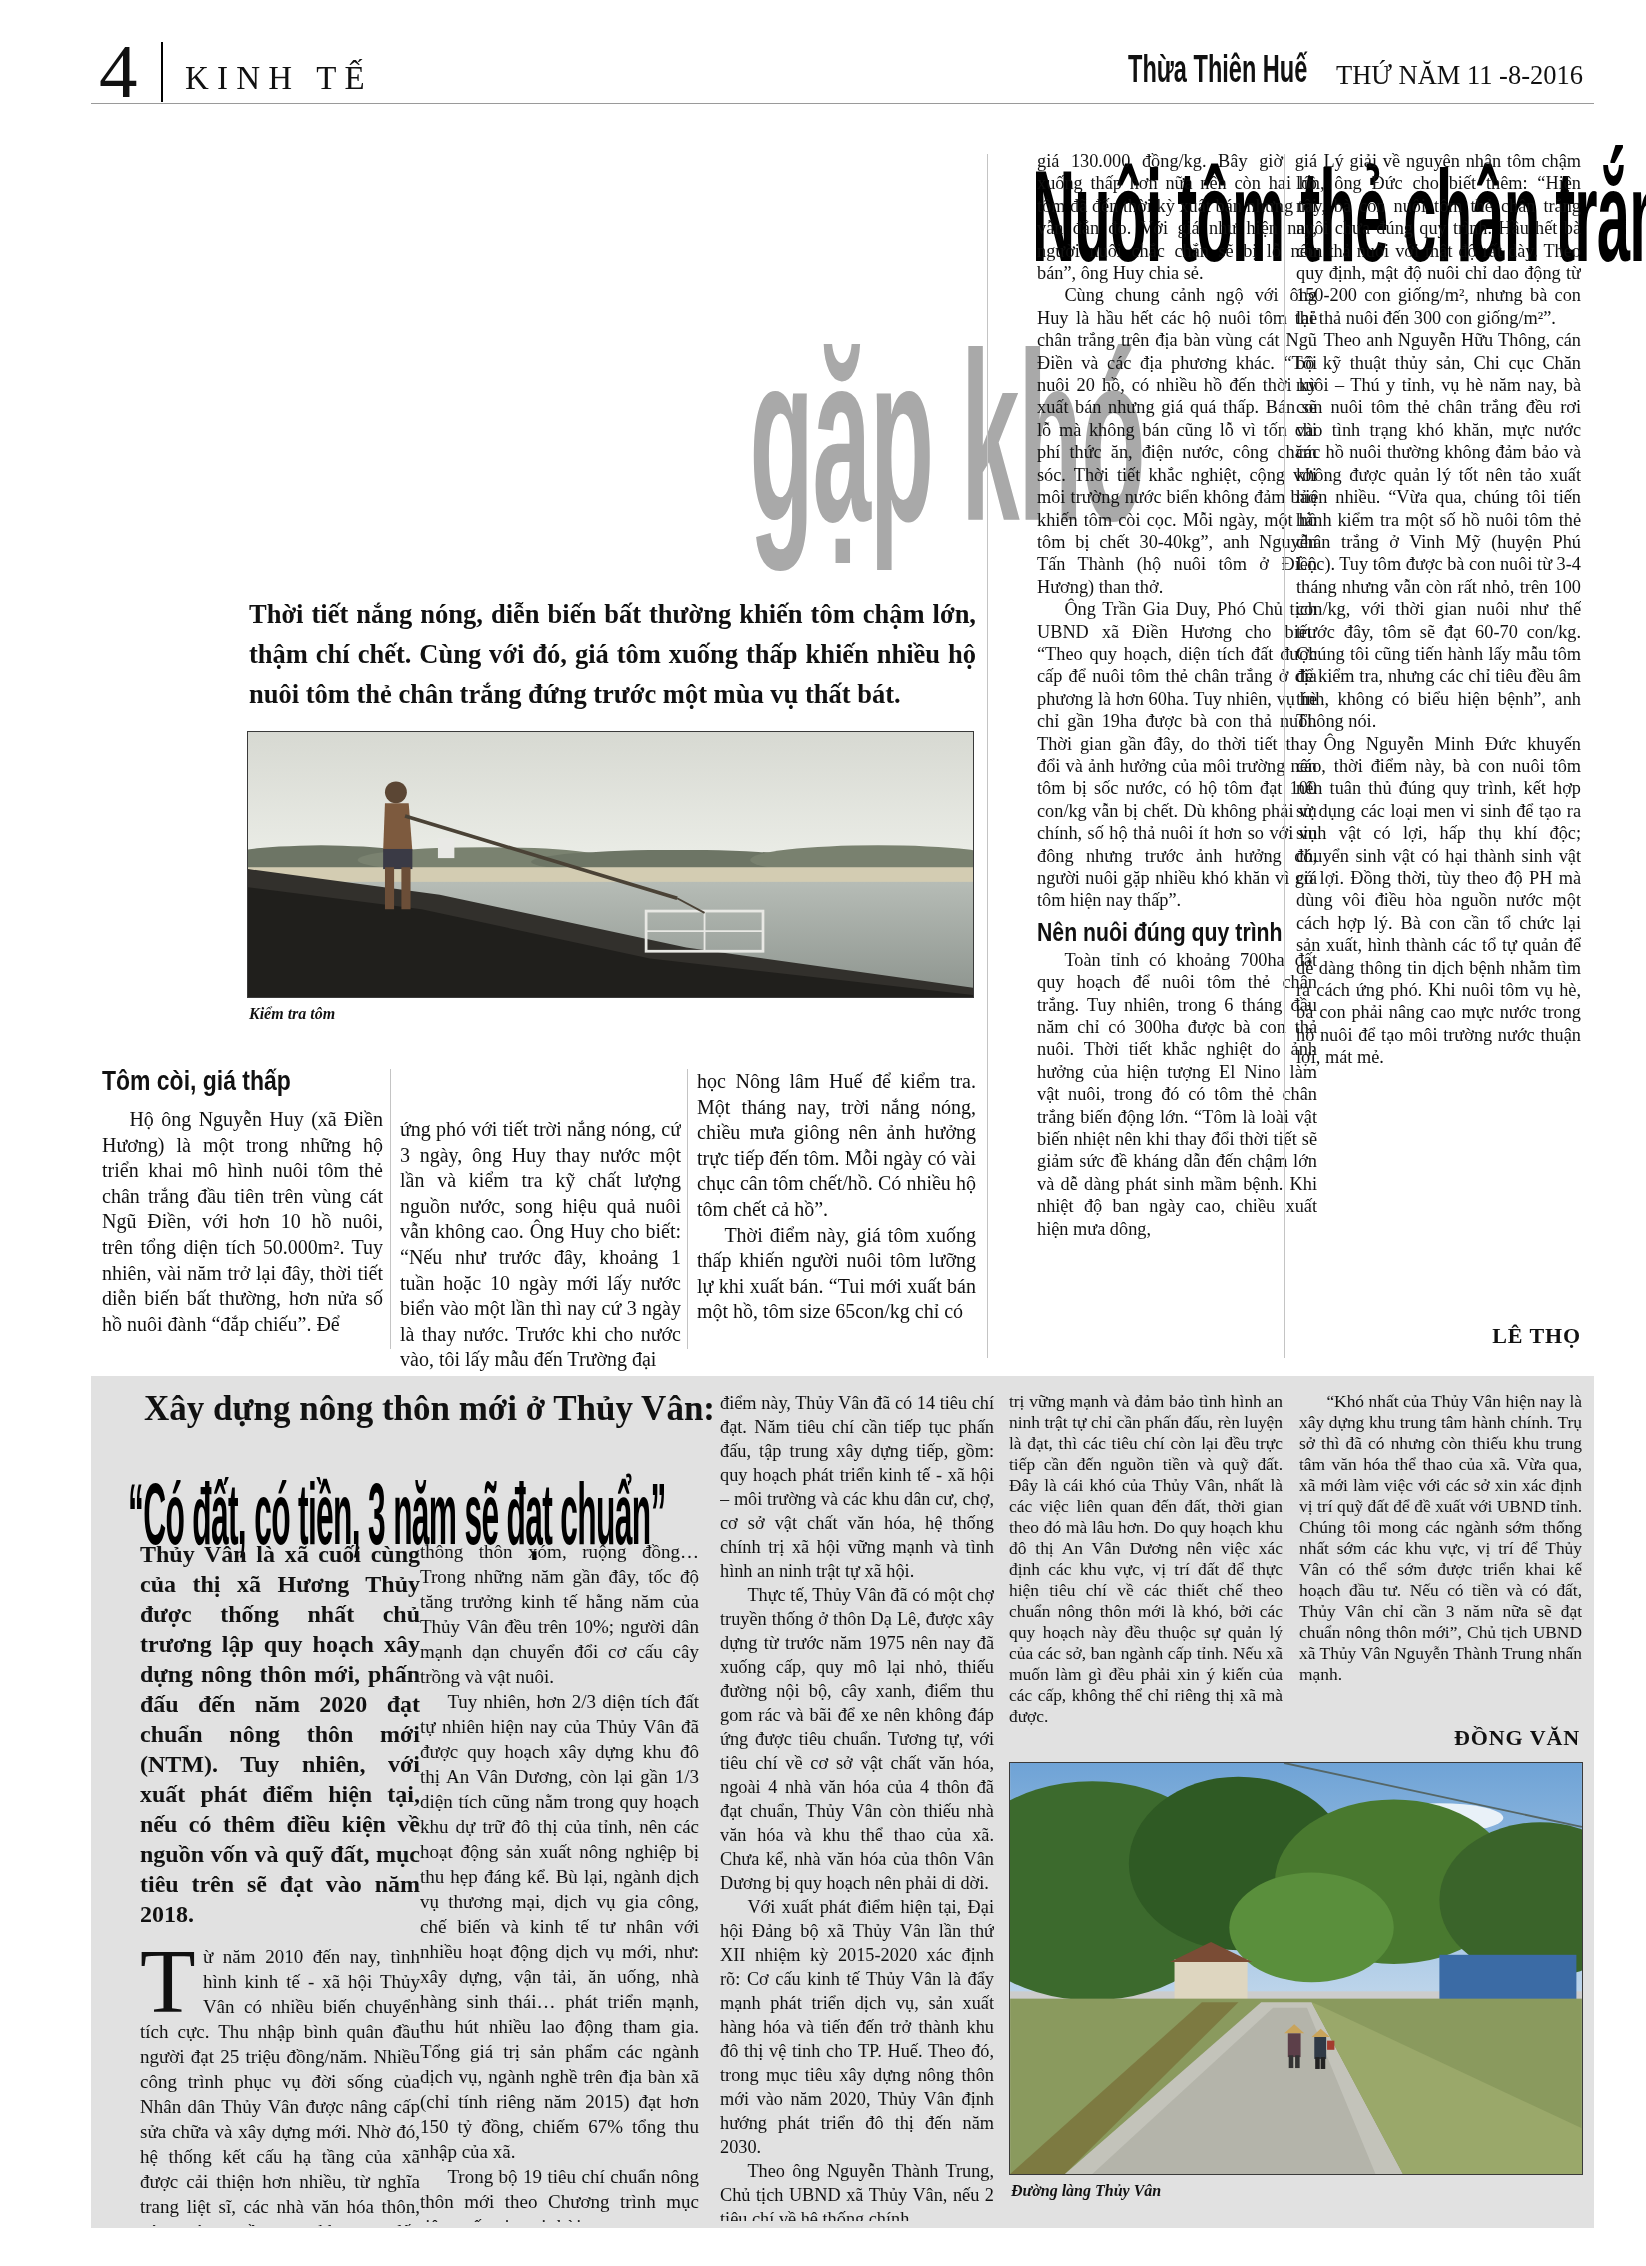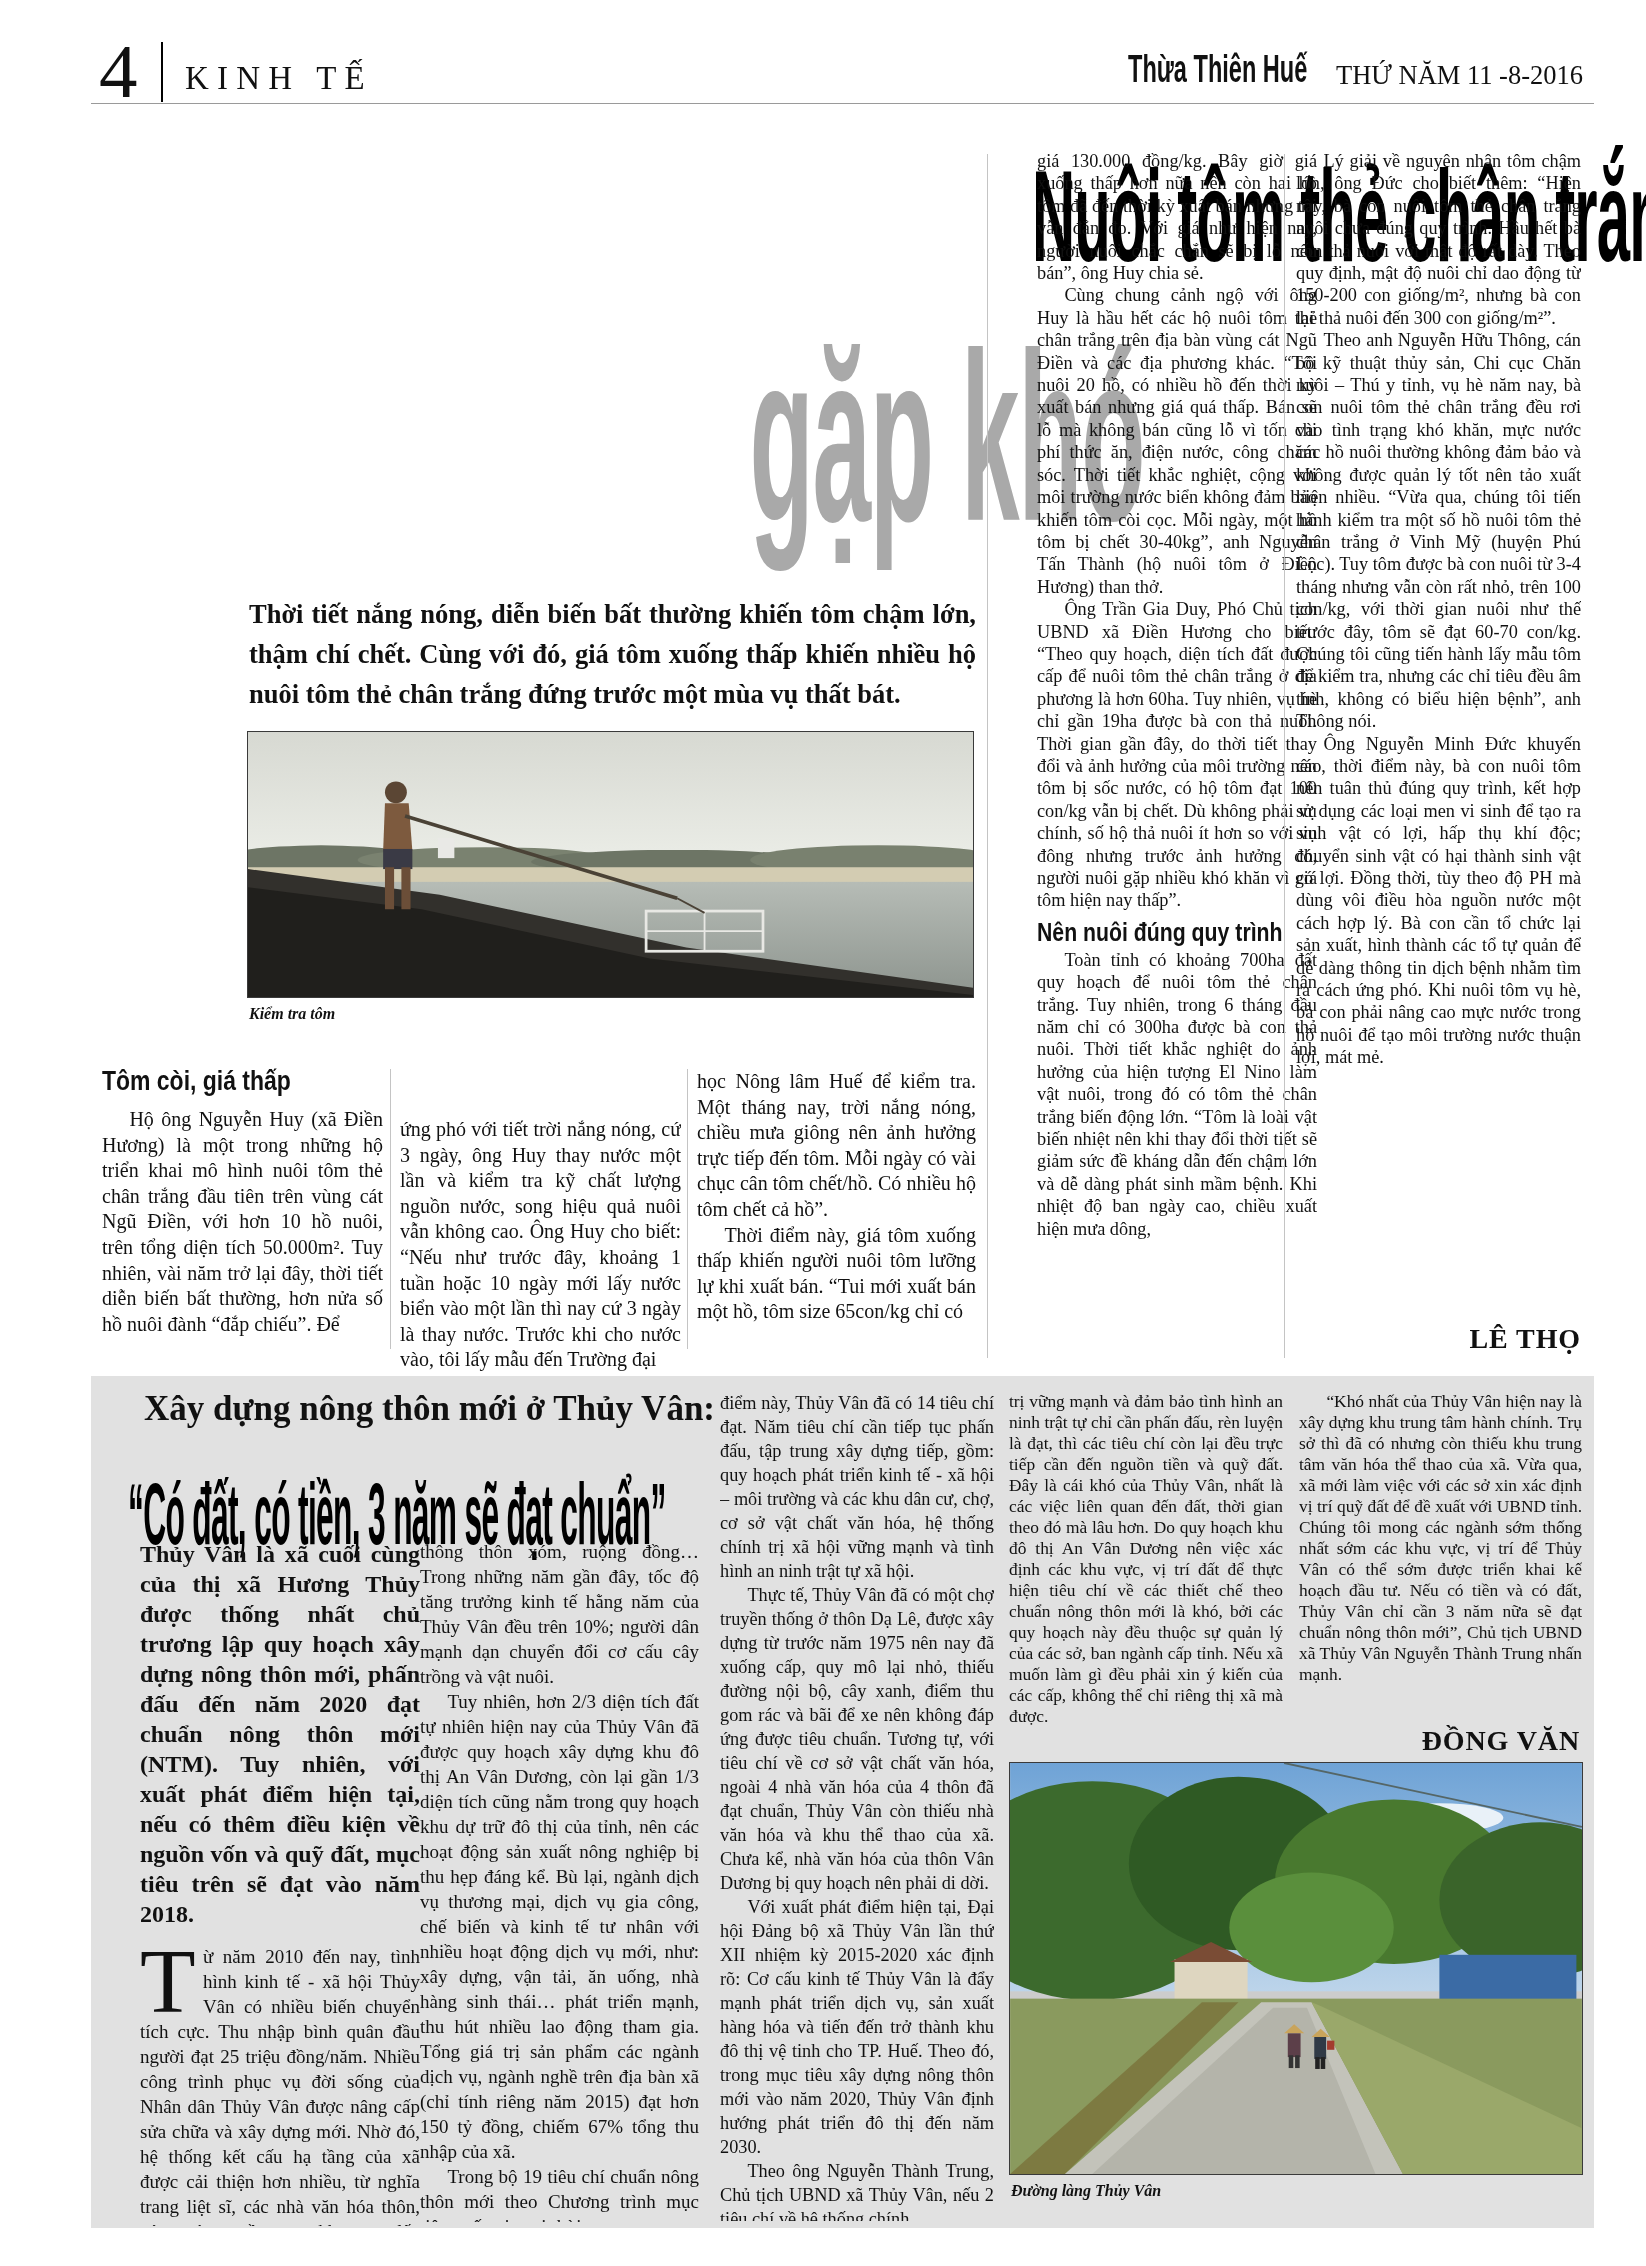--- a/index.html
+++ b/index.html
@@ -21,21 +21,21 @@
   
   .hl-wrap{text-align:right;overflow:visible;white-space:nowrap;}
   .hl1{display:inline-block;font-family:"Liberation Sans",sans-serif;font-weight:bold;font-size:130px;line-height:137px;letter-spacing:-1.8px;transform:scaleX(.46);transform-origin:100% 50%;color:#000;}
   .hl2{display:inline-block;font-family:"Liberation Sans",sans-serif;font-weight:bold;font-size:239px;line-height:239px;letter-spacing:-2.7px;transform:scaleX(.44);transform-origin:100% 50%;color:#a9a9a9;}
   .lede{font-weight:bold;font-size:26.5px;line-height:40px;text-align:justify;}
   .caption{font-weight:bold;font-style:italic;font-size:16px;}
   .subhead{font-family:"Liberation Sans",sans-serif;font-weight:bold;font-size:28px;white-space:nowrap;display:inline-block;transform:scaleX(.82);transform-origin:0 50%;}
   .a1-left{font-size:20px;line-height:25.6px;}
   .a1-right{font-size:18.3px;line-height:22.4px;}
   .subhead-inline{font-family:"Liberation Sans",sans-serif;font-weight:bold;font-size:25px;margin:9.1px 0 5.5px 0;transform:scaleX(.85);transform-origin:0 50%;white-space:nowrap;}
-  .byline{font-weight:bold;font-size:28px;text-align:right;letter-spacing:0.9px;}
+  .byline{font-weight:bold;font-size:22px;text-align:right;letter-spacing:0.9px;}
   .vrule{width:0.9px;background:#c4c4c4;}
   .photo-frame{border:0.9px solid #3a3a3a;box-sizing:border-box;overflow:hidden;background:#ccc;}
   
   .graybox{background:#e1e1e1;}
   .kicker{font-weight:bold;font-size:35px;text-align:center;white-space:nowrap;}
   .hl3{display:inline-block;font-family:"Liberation Sans",sans-serif;font-weight:bold;font-size:88px;line-height:91px;letter-spacing:-1.8px;transform:scaleX(.36);transform-origin:0 50%;white-space:nowrap;color:#000;}
   .a2-intro{font-weight:bold;font-size:24px;line-height:30px;text-align:justify;}
   .a2-body{font-size:19px;line-height:25px;}
   .a2-body-sm{font-size:18.3px;line-height:24px;}
   .a2-right{font-size:17.4px;line-height:21px;}

